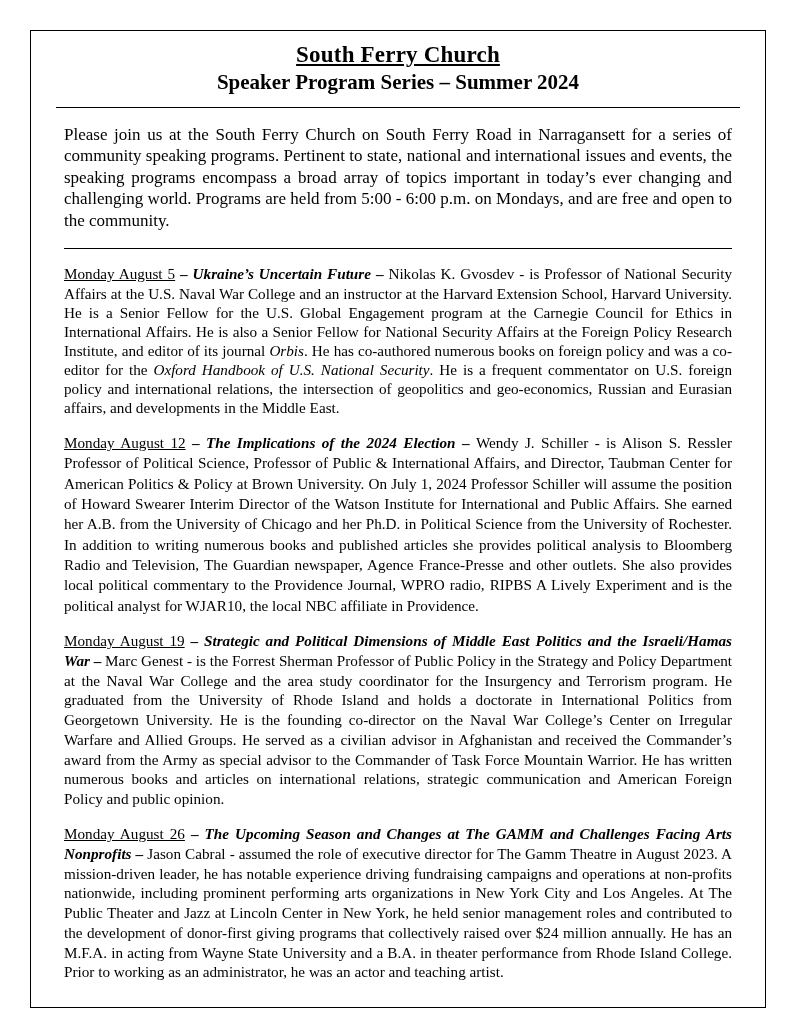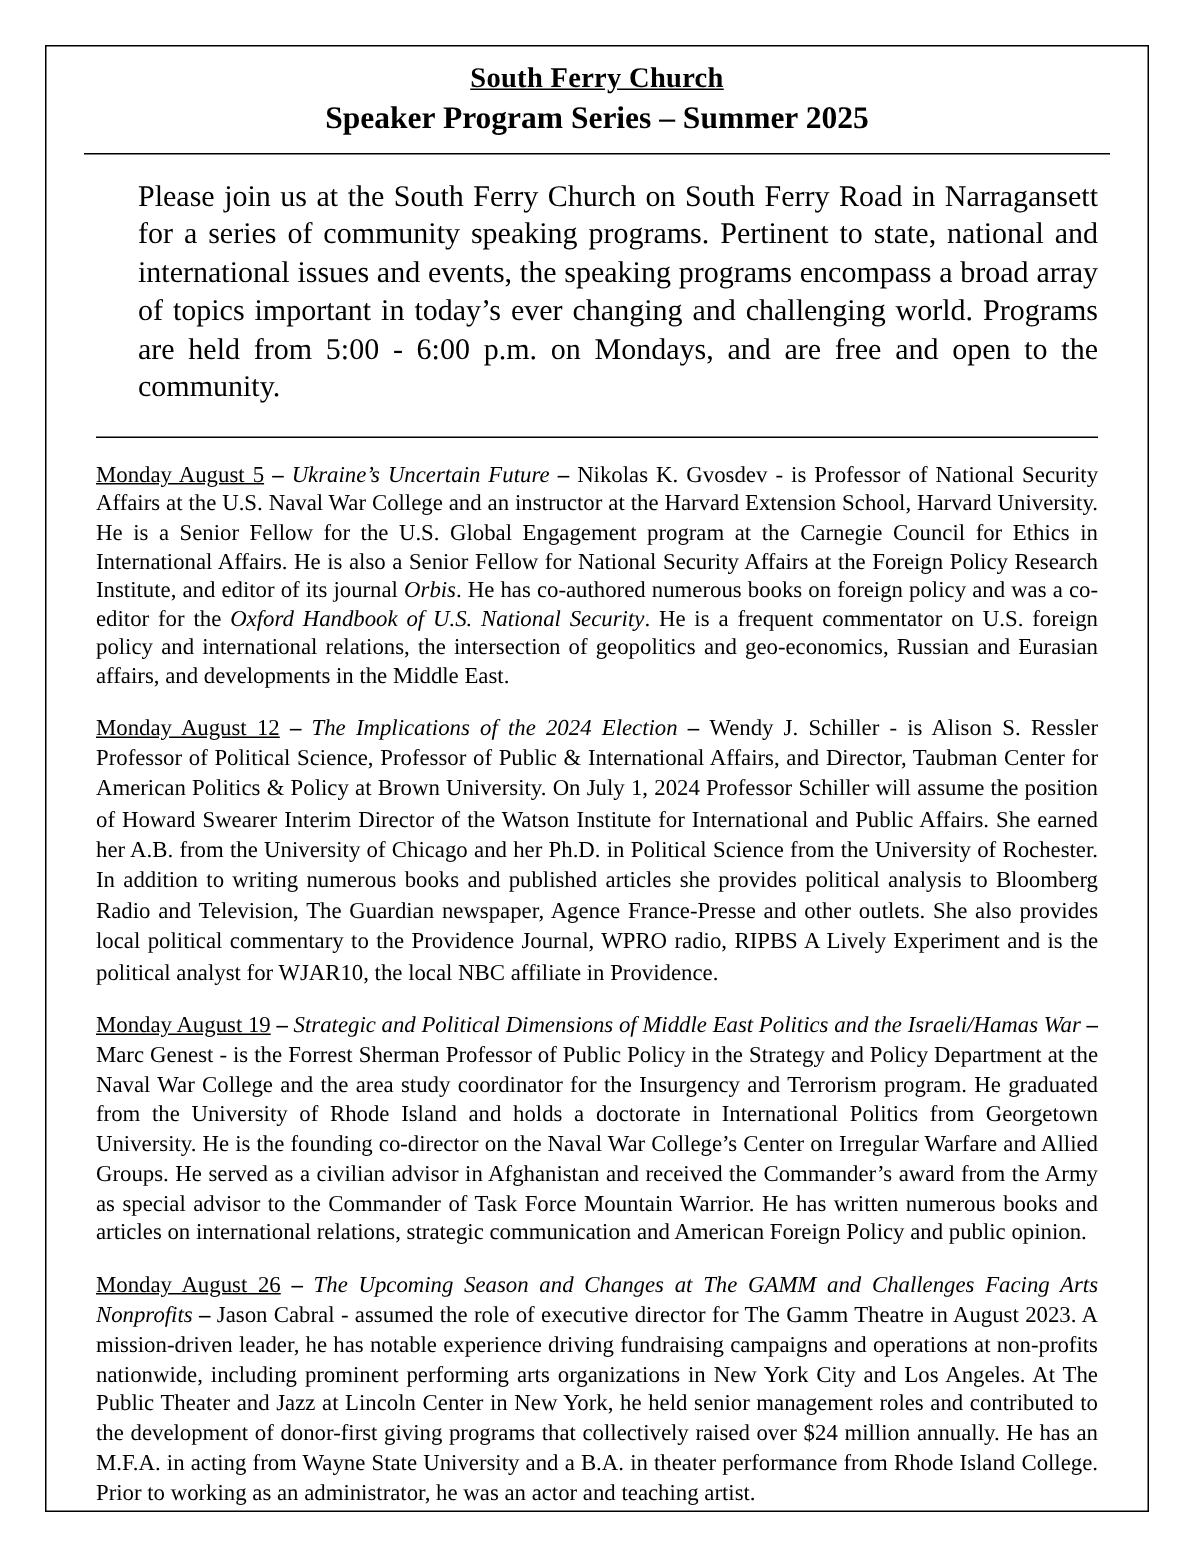--- a/index.html
+++ b/index.html
@@ -30,44 +30,43 @@
     box-sizing: border-box;
   }
   .content {
     position: relative;
     z-index: 2;
     padding: 14px 26px 0 26px;
   }
   .title {
     text-align: center;
     font-weight: bold;
-    font-size: 19px;
+    font-size: 23px;
     text-decoration: underline;
     letter-spacing: 0.2px;
     line-height: 1.15;
   }
   .subtitle {
     text-align: center;
     font-weight: bold;
     font-size: 21px;
     margin-top: 2px;
     line-height: 1.15;
   }
   .rule {
     border: none;
     border-top: 1px solid #000000;
     margin: 12px 0 0 0;
   }
   .intro {
     margin-top: 16px;
-    font-size: 20px;
+    font-size: 17px;
     line-height: 1.27;
     text-align: justify;
     padding: 0 8px 0 8px;
-    margin-left: 28px;
   }
   .rule2 {
     border: none;
     border-top: 1px solid #000000;
     margin: 14px 8px 0 8px;
   }
   .entry {
     margin-top: 15px;
     font-size: 15.2px;
     line-height: 1.26;
@@ -75,41 +74,41 @@
     padding: 0 8px 0 8px;
   }
   .entry .date {
     font-weight: normal;
     text-decoration: underline;
   }
   .entry .dash {
     font-weight: bold;
   }
   .entry .topic {
-    font-weight: normal;
+    font-weight: bold;
     font-style: italic;
   }
   .entry .speaker {
     font-weight: normal;
   }
   .entry em.it {
   }
   .entry-2 { line-height: 1.34; }
   .entry-3 { line-height: 1.30; }
   .entry-4 { line-height: 1.30; }
 </style>
 </head>
 <body>
 
 <div class="page">
   <div class="border-box"></div>
   <div class="content">
 
     <div class="title">South Ferry Church</div>
-    <div class="subtitle">Speaker Program Series – Summer 2025</div>
+    <div class="subtitle">Speaker Program Series – Summer 2024</div>
     <hr class="rule">
 
     <p class="intro">Please join us at the South Ferry Church on South Ferry Road in Narragansett for a series of community speaking programs. Pertinent to state, national and international issues and events, the speaking programs encompass a broad array of topics important in today’s ever changing and challenging world. Programs are held from 5:00 - 6:00 p.m. on Mondays, and are free and open to the community.</p>
     <hr class="rule2">
 
     <p class="entry entry-1">
       <span class="date">Monday August 5</span><span class="dash"> – </span><span class="topic">Ukraine’s Uncertain Future</span><span class="dash"> – </span><span class="speaker">Nikolas K. Gvosdev - </span><span>is Professor of National Security Affairs at the U.S. Naval War College and an instructor at the Harvard Extension School, Harvard University. He is a Senior Fellow for the U.S. Global Engagement program at the Carnegie Council for Ethics in International Affairs. He is also a Senior Fellow for National Security Affairs at the Foreign Policy Research Institute, and editor of its journal </span><em class="it">Orbis</em><span>. He has co-authored numerous books on foreign policy and was a co-editor for the </span><em class="it">Oxford Handbook of U.S. National Security</em><span>. He is a frequent commentator on U.S. foreign policy and international relations, the intersection of geopolitics and geo-economics, Russian and Eurasian affairs, and developments in the Middle East.</span>
     </p>
 
     <p class="entry entry-2">

